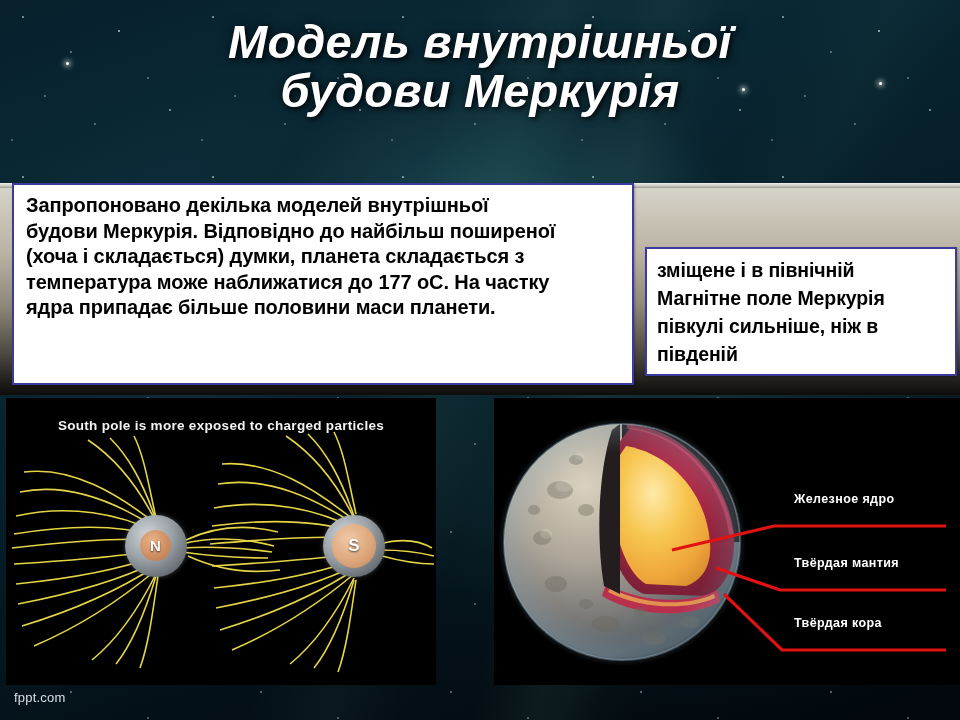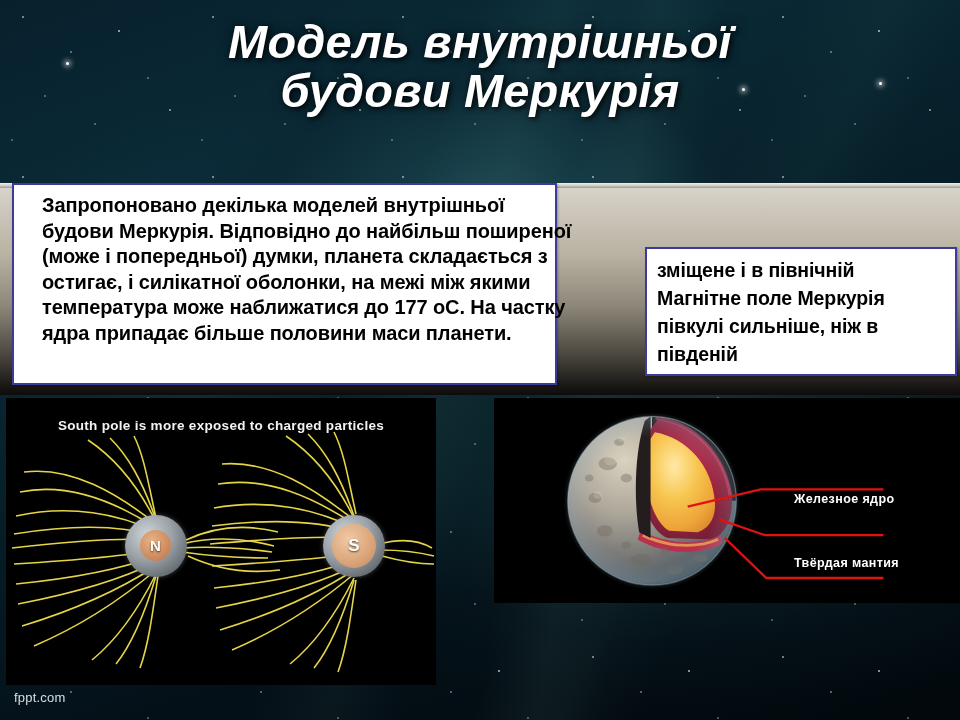--- a/index.html
+++ b/index.html
@@ -97,22 +97,22 @@
   .textbox {
     position: absolute;
     background: #ffffff;
     border: 2px solid #3b3b9e;
     box-sizing: border-box;
     z-index: 5;
     box-shadow: 1px 1px 2px rgba(0,0,0,0.28);
   }
   #main-textbox {
     left: 12px; top: 183px;
-    width: 545px; height: 202px;
-    padding: 8px 10px 6px 28px;
+    width: 622px; height: 202px;
+    padding: 8px 10px 6px 12px;
   }
   #side-textbox {
     left: 645px; top: 247px;
     width: 312px; height: 129px;
     padding: 7px 8px 5px 10px;
   }
   .tb-line {
     font-size: 20px;
     font-weight: bold;
     color: #000000;
@@ -131,21 +131,21 @@
     overflow: hidden;
     z-index: 5;
     background: #000;
   }
   #magnet-panel {
     left: 6px; top: 398px;
     width: 430px; height: 287px;
   }
   #cutaway-panel {
     left: 494px; top: 398px;
-    width: 466px; height: 205px;
+    width: 466px; height: 287px;
   }
 
   .mag-caption {
     position: absolute;
     top: 20px; left: 0;
     width: 100%;
     text-align: center;
     color: #f2f2f2;
     font-size: 13.5px;
     font-weight: bold;
@@ -221,22 +221,21 @@
     <div class="title-line">Модель внутрішньої</div>
     <div class="title-line">будови Меркурія</div>
   </div>
 
   <div class="band"></div>
   <div class="band-top-hilite"></div>
 
   <div class="textbox" id="main-textbox">
     <div class="tb-line">Запропоновано декілька моделей внутрішньої</div>
     <div class="tb-line">будови Меркурія. Відповідно до найбільш поширеної</div>
-    <div class="tb-line">(може і попередньої) думки, планета складається з</div>
-    <div class="tb-line">остигає, і силікатної оболонки, на межі між якими</div>
+    <div class="tb-line">(хоча і складається) думки, планета складається з</div>
     <div class="tb-line">температура може наближатися до 177 oC. На частку</div>
     <div class="tb-line">ядра припадає більше половини маси планети.</div>
   </div>
 
   <div class="textbox" id="side-textbox">
     <div class="tb-line">зміщене і в північній</div>
     <div class="tb-line">Магнітне поле Меркурія</div>
     <div class="tb-line">півкулі сильніше,  ніж в</div>
     <div class="tb-line">південій</div>
   </div>

